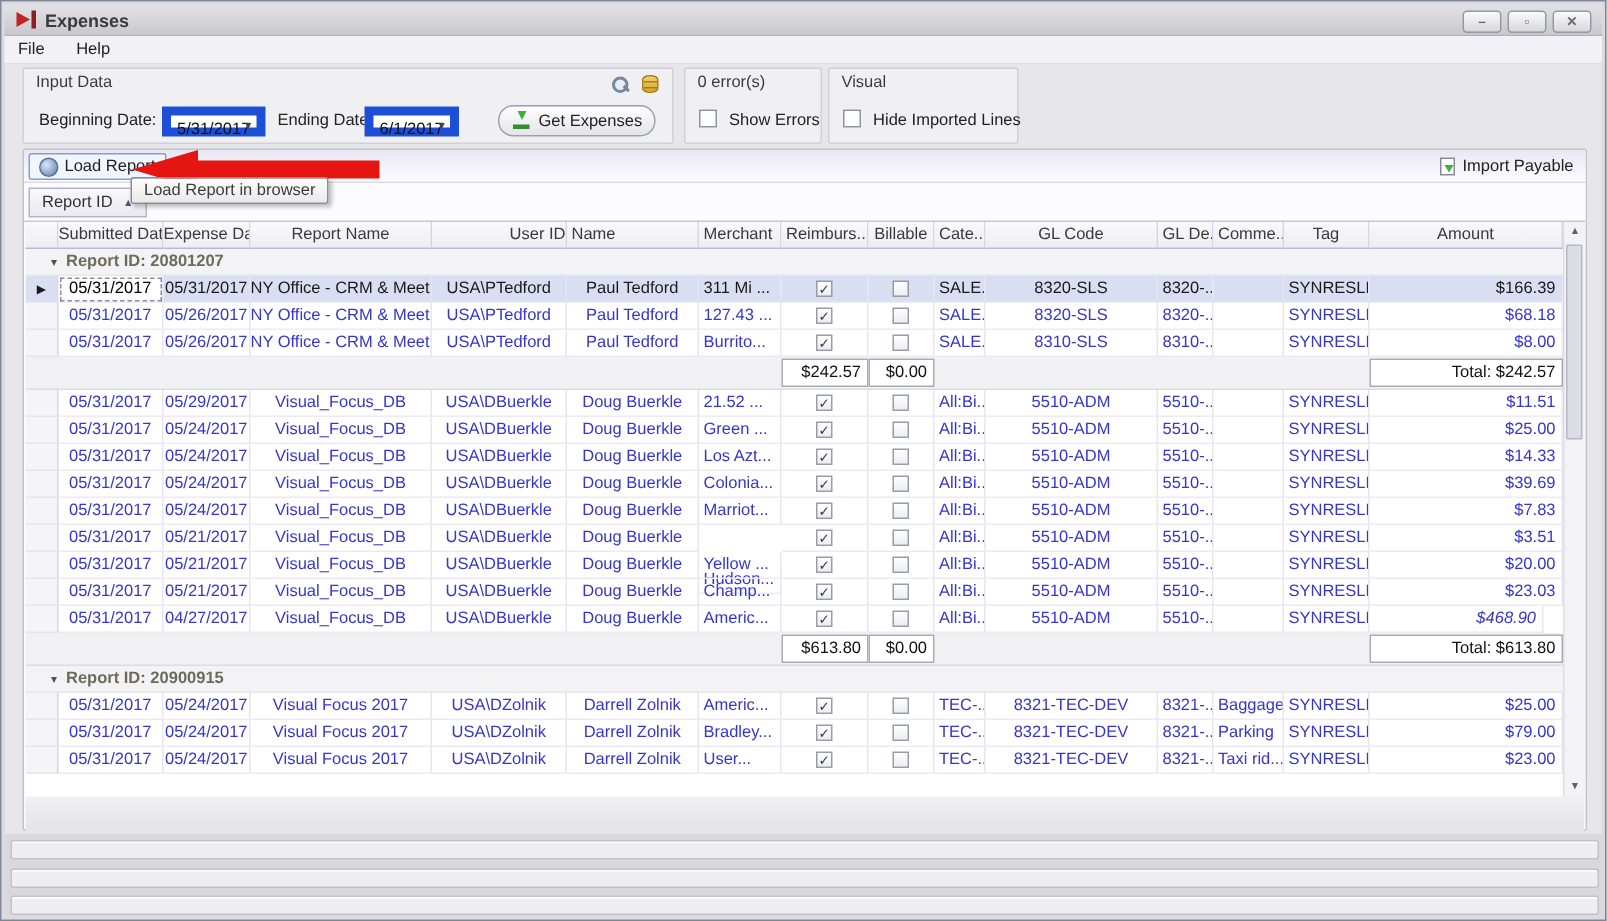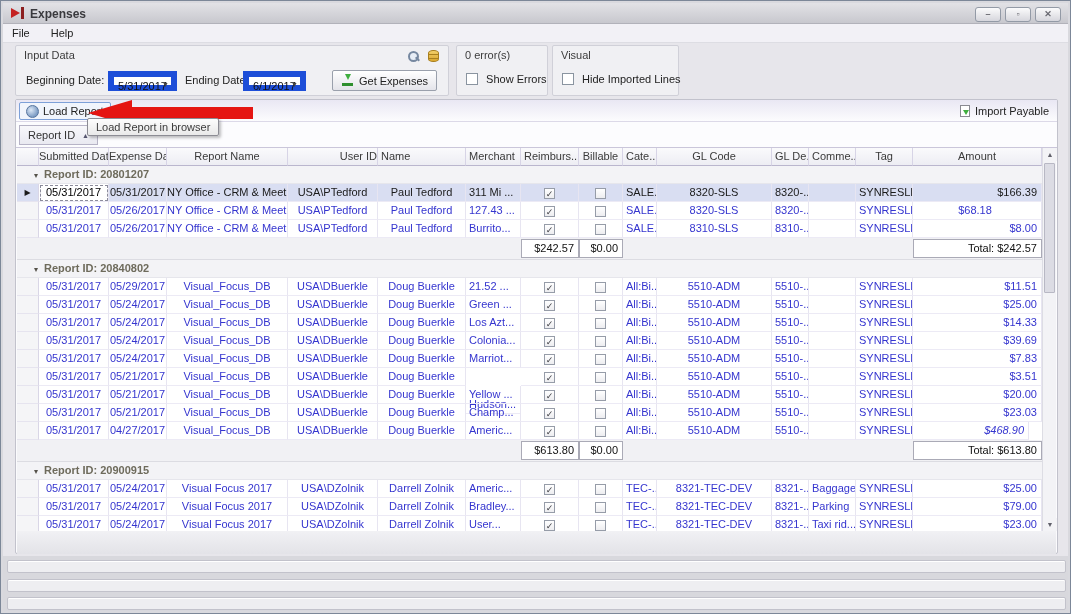--- a/index.html
+++ b/index.html
@@ -130,21 +130,21 @@
     <span class="combolabel" style="left:10px;">Beginning Date:</span>
     <div class="combo" style="left:92px;width:69px;">
       <span class="val">5/31/2017</span>
       <span class="arr">▼</span>
     </div>
     <span class="combolabel" style="left:169px;">Ending Date:</span>
     <div class="combo" style="left:227px;width:63px;">
       <span class="val">6/1/2017</span>
       <span class="arr">▼</span>
     </div>
-    <div class="btn" style="left:316px;top:24px;">
+    <div class="btn" style="left:316px;top:24px;border-radius:10px;">
       <span class="ico i-dl"></span>
       <span>Get Expenses</span>
     </div>
   </div>
 
   <div class="groupbox" style="left:455px;top:44px;width:92px;height:51px;">
     <span class="gbtitle">0 error(s)</span>
     <span class="cbrow">
       <span class="cbbox"></span>
       <span class="lbl">Show Errors</span>
@@ -220,21 +220,21 @@
           <div class="gcell c-c" style="width: 90px;">USA\PTedford</div>
           <div class="gcell c-c" style="width: 88px;">Paul Tedford</div>
           <div class="gcell c-l" style="width: 55px;">127.43 ...</div>
           <div class="gcell c-c" style="width: 58px;"><span class="cb">✓</span></div>
           <div class="gcell c-c" style="width: 44px;"><span class="cb"></span></div>
           <div class="gcell c-l" style="width: 34px;">SALE...</div>
           <div class="gcell c-c" style="width: 115px;">8320-SLS</div>
           <div class="gcell c-l" style="width: 37px;">8320-...</div>
           <div class="gcell c-l" style="width: 47px;"></div>
           <div class="gcell c-l" style="width: 57px;">SYNRESLLC</div>
-          <div class="gcell c-r" style="width: 129px; text-align: center;">$68.18</div>
+          <div class="gcell c-r" style="width: 129px;">$68.18</div>
         </div>
         <div class="grow">
           <div class="gcell ind" style="width: 22px;"></div>
           <div class="gcell c-c" style="width: 70px;">05/31/2017</div>
           <div class="gcell c-c" style="width: 58px;">05/26/2017</div>
           <div class="gcell c-c" style="width: 121px;">NY Office - CRM &amp; Meet wit...</div>
           <div class="gcell c-c" style="width: 90px;">USA\PTedford</div>
           <div class="gcell c-c" style="width: 88px;">Paul Tedford</div>
           <div class="gcell c-l" style="width: 55px;">Burrito...</div>
           <div class="gcell c-c" style="width: 58px;"><span class="cb">✓</span></div>
@@ -244,21 +244,20 @@
           <div class="gcell c-l" style="width: 37px;">8310-...</div>
           <div class="gcell c-l" style="width: 47px;"></div>
           <div class="gcell c-l" style="width: 57px;">SYNRESLLC</div>
           <div class="gcell c-r" style="width: 129px;">$8.00</div>
         </div>
         <div class="sumrow">
           <div class="sumbox" style="left: 504px; width: 58px;">$242.57</div>
           <div class="sumbox" style="left: 562px; width: 44px;">$0.00</div>
           <div class="sumbox" style="left: 896px; width: 129px;">Total: $242.57</div>
         </div>
-        <div class="grouprow"><span class="tri">▾</span><span>Report ID: 20840802</span></div>
         <div class="grow">
           <div class="gcell ind" style="width: 22px;"></div>
           <div class="gcell c-c" style="width: 70px;">05/31/2017</div>
           <div class="gcell c-c" style="width: 58px;">05/29/2017</div>
           <div class="gcell c-c" style="width: 121px;">Visual_Focus_DB</div>
           <div class="gcell c-c" style="width: 90px;">USA\DBuerkle</div>
           <div class="gcell c-c" style="width: 88px;">Doug Buerkle</div>
           <div class="gcell c-l" style="width: 55px;">21.52 ...</div>
           <div class="gcell c-c" style="width: 58px;"><span class="cb">✓</span></div>
           <div class="gcell c-c" style="width: 44px;"><span class="cb"></span></div>

